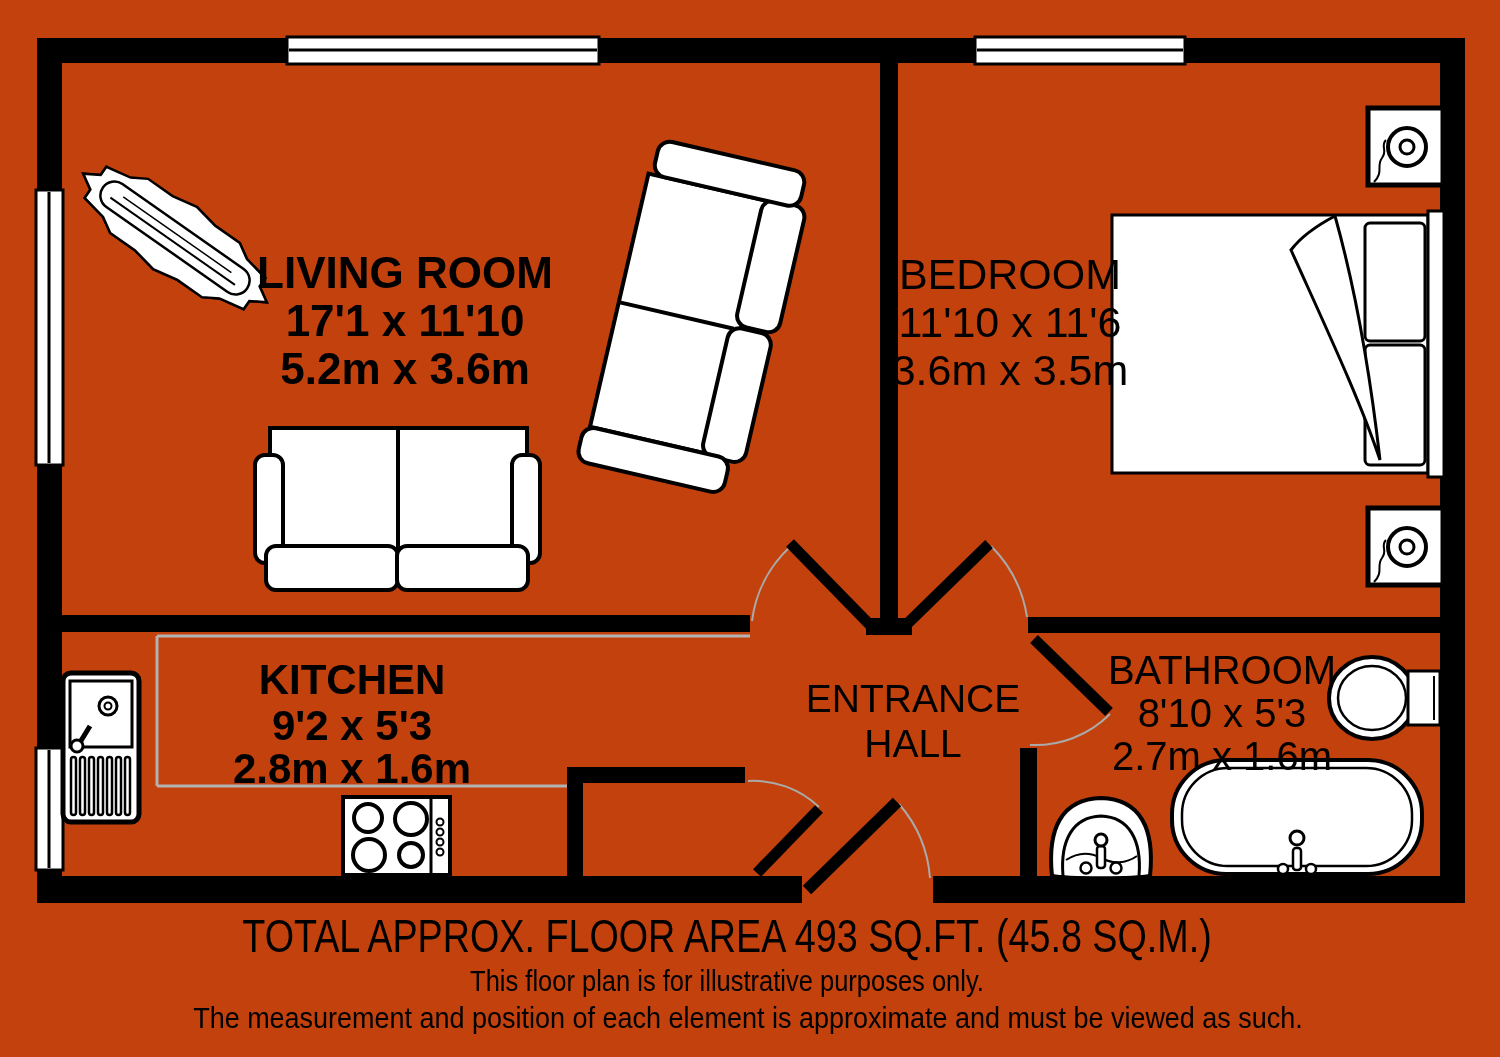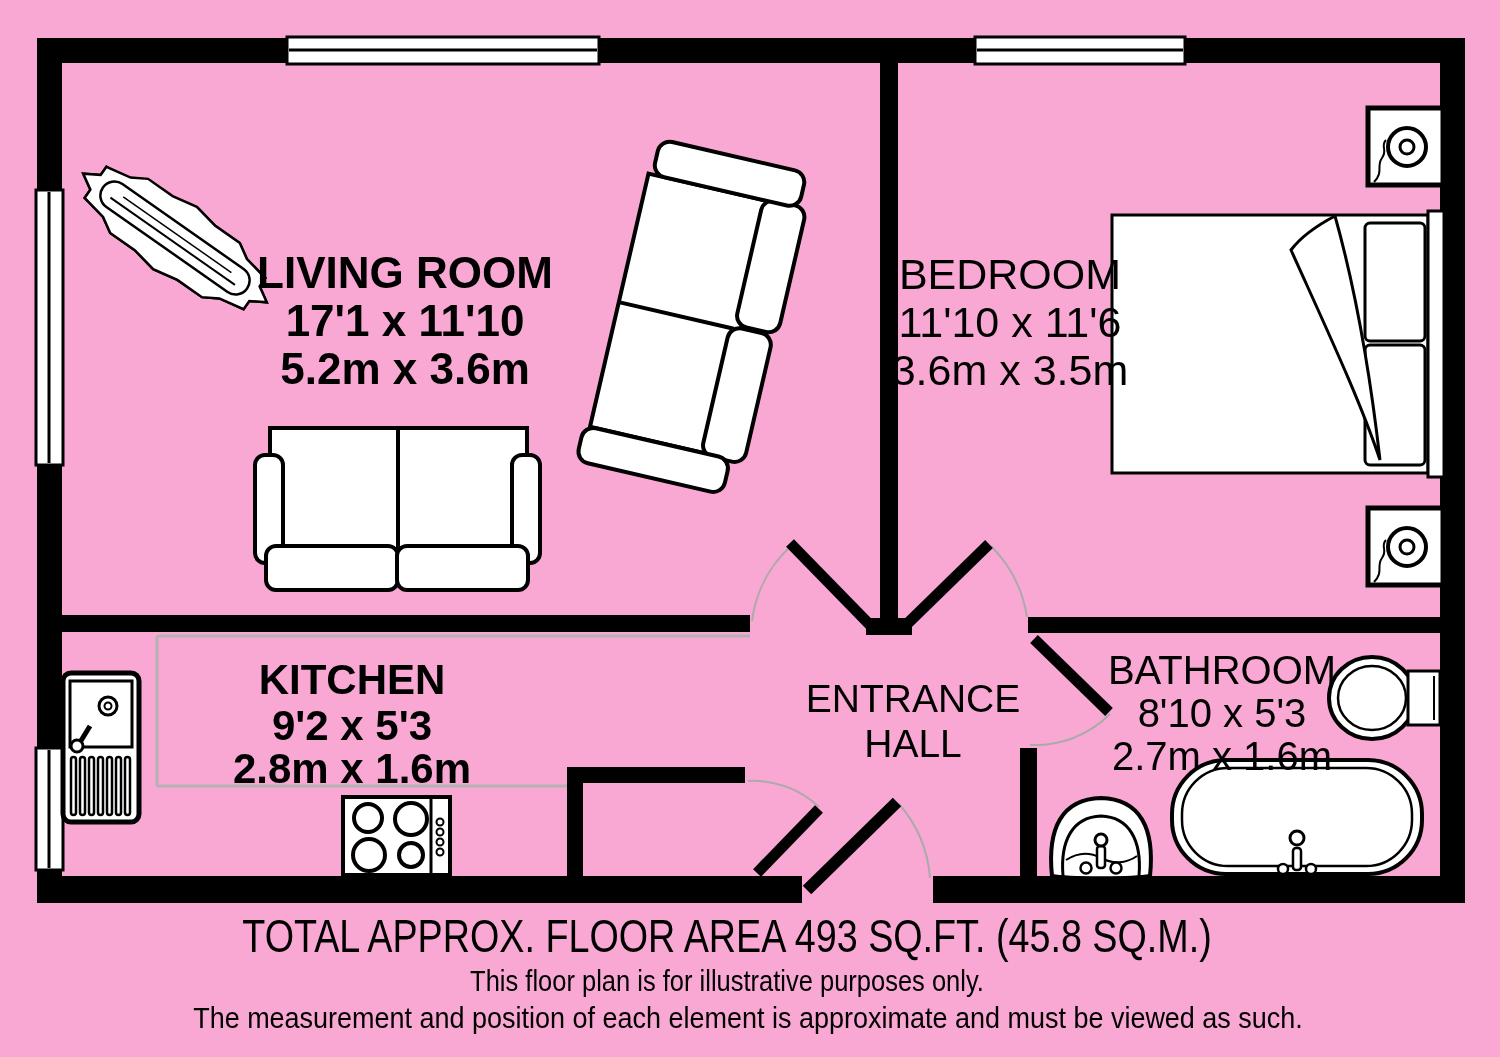--- a/index.html
+++ b/index.html
@@ -4,21 +4,21 @@
 <style>
   html, body {
     margin: 0;
     padding: 0;
     background: #ffffff;
   }
   .canvas {
     position: relative;
     width: 1500px;
     height: 1057px;
-    background: #f9a8d4;
+    background: #c2410c;
     overflow: hidden;
   }
   svg text {
     font-family: "Liberation Sans", sans-serif;
     fill: #000000;
   }
   .room-name-bold, .room-dim-bold {
     font-weight: bold;
   }
 </style>

